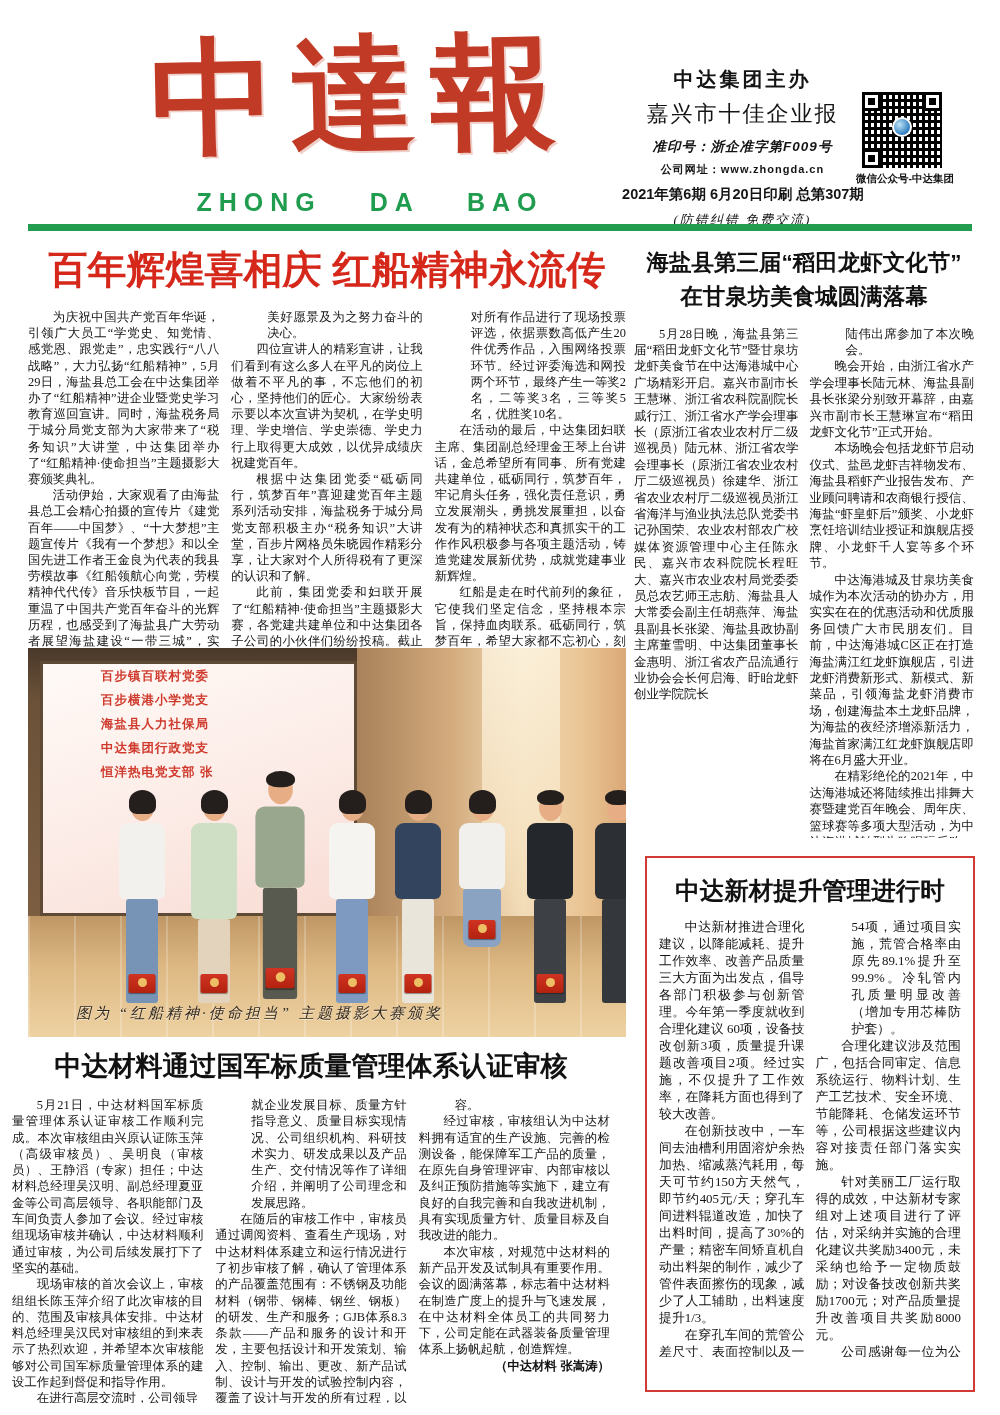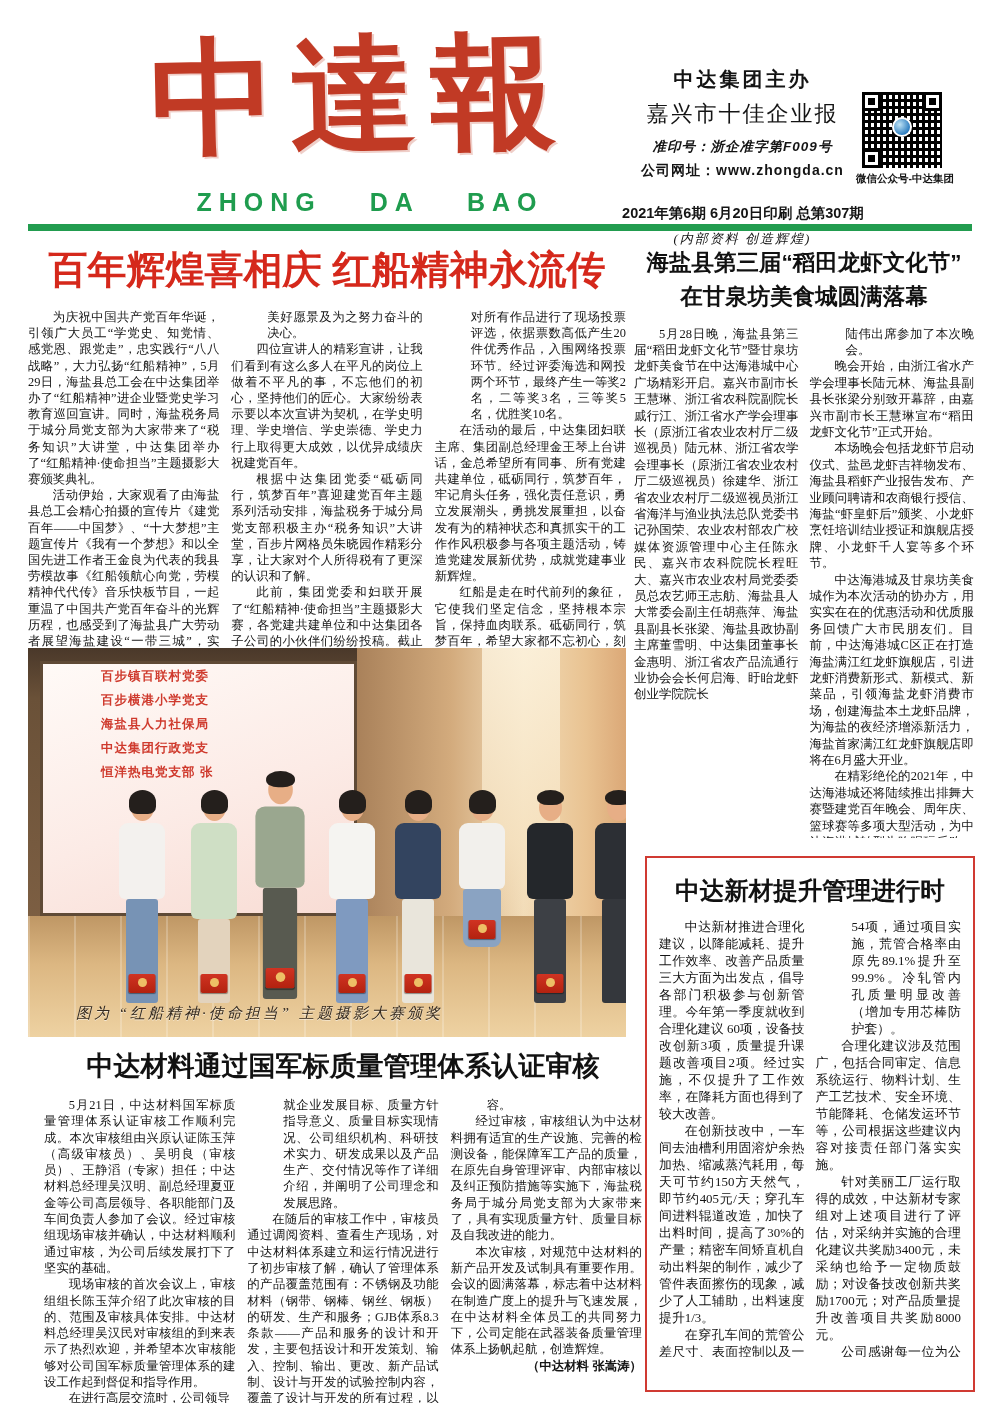--- a/index.html
+++ b/index.html
@@ -20,22 +20,22 @@
     position:absolute; left:150px; top:188px; width:440px;
     font-family:"Liberation Sans","DejaVu Sans",sans-serif;
     font-size:25px; font-weight:bold; color:#1f9c4e;
     letter-spacing:7px; word-spacing:34px; text-align:center;
   }
   .pub-info { position:absolute; left:625px; top:66px; width:235px; text-align:center;
     font-family:"Liberation Sans","DejaVu Sans",sans-serif; }
   .pub-l1 { font-size:20px; font-weight:bold; letter-spacing:3px; }
   .pub-l2 { font-size:22px; font-weight:normal; letter-spacing:2px; margin-top:6px; }
   .pub-l3 { font-size:13.5px; font-weight:bold; margin-top:9px; letter-spacing:1px;font-style:italic;}
-  .pub-l4 { font-size:14px; font-weight:bold; margin-top:6px; letter-spacing:1px;}
-  .pub-l5 { font-size:14.5px; font-weight:bold; margin-top:24px; white-space:nowrap; margin-left:-12px; width:260px;}
+  .pub-l4 { font-size:11px; font-weight:bold; margin-top:6px; letter-spacing:1px;}
+  .pub-l5 { font-size:14.5px; font-weight:bold; margin-top:8px; white-space:nowrap; margin-left:-12px; width:260px;}
   .pub-l6 { font-size:13px; margin-top:7px; font-style:italic; font-family:"Liberation Serif",serif; letter-spacing:2px;}
   .qr-wrap { position:absolute; left:856px; top:90px; width:92px; text-align:center; }
   .qr {
     position:relative; width:84px; height:80px; margin:0 auto; background:#fff; border:2px solid #fff;
     background-image:
       repeating-linear-gradient(0deg,#000 0 3px,transparent 3px 7px),
       repeating-linear-gradient(90deg,#000 0 3px,transparent 3px 6px);
     background-size:84px 80px;
   }
   .qr .f { position:absolute; width:19px; height:19px; border:3px solid #000; background:#fff; }
@@ -95,21 +95,21 @@
   .person .torso { width:46px; height:76px; border-radius:9px 9px 6px 6px; margin:2px auto 0; position:relative; }
   .person .legs { width:32px; height:104px; margin:0 auto; border-radius:3px; }
   .person .cert { position:absolute; left:50%; bottom:10px; transform:translateX(-50%); width:27px; height:19px;
     background:linear-gradient(180deg,#d03322,#b3220f); border-radius:2px; box-shadow:0 1px 1px rgba(0,0,0,.4); }
   .person .cert::after { content:""; position:absolute; left:50%; top:4px; transform:translateX(-50%);
     width:9px; height:9px; border-radius:50%; background:#f2cf6e; opacity:.9; }
   .photo-caption { position:absolute; left:48px; bottom:14px; font-style:italic; font-size:15px;
     color:#33291f; letter-spacing:3px; text-shadow:0 1px 0 rgba(255,255,255,.55); }
 
   
-  .art3 { position:absolute; left:44px; top:1048px; width:598px; height:358px; }
+  .art3 { position:absolute; left:12px; top:1048px; width:598px; height:358px; }
   .art3 h2 { font-family:"Liberation Sans","DejaVu Sans",sans-serif; font-size:27px; font-weight:900;
     text-align:center; color:#111; white-space:nowrap; }
   .art3 .cols { margin-top:13px; gap:12px; height:306px; overflow:hidden;
     font-size:12.4px; line-height:16.3px; }
 
   
   .art4 { position:absolute; left:645px; top:856px; width:330px; height:536px;
     border:2px solid #d03a32; padding:10px 12px 8px; background:#fff; }
   .art4 h2 { font-family:"Liberation Sans","DejaVu Sans",sans-serif; font-size:24.5px; font-weight:900;
     text-align:center; color:#111; margin:6px 0 12px; white-space:nowrap; }
@@ -122,21 +122,21 @@
 
   <div class="masthead-title">中達報</div>
   <div class="masthead-pinyin">ZHONG DA BAO</div>
 
   <div class="pub-info">
     <div class="pub-l1">中达集团主办</div>
     <div class="pub-l2">嘉兴市十佳企业报</div>
     <div class="pub-l3">准印号：浙企准字第F009号</div>
     <div class="pub-l4">公司网址：www.zhongda.cn</div>
     <div class="pub-l5">2021年第6期 6月20日印刷 总第307期</div>
-    <div class="pub-l6">(内部资料 创造辉煌)</div>
+    <div class="pub-l6">(防错纠错 免费交流)</div>
   </div>
 
   <div class="qr-wrap">
     <div class="qr">
       <span class="f f1"></span>
       <span class="f f2"></span>
       <span class="f f3"></span>
       <span class="logo"></span>
     </div>
     <div class="qr-caption">微信公众号-中达集团</div>
@@ -273,21 +273,21 @@
           <p class="para">5月21日，中达材料国军标质量管理体系认证审核工作顺利完成。本次审核组由兴原认证陈玉萍（高级审核员）、吴明良（审核员）、王静滔（专家）担任；中达材料总经理吴汉明、副总经理夏亚金等公司高层领导、各职能部门及车间负责人参加了会议。经过审核组现场审核并确认，中达材料顺利通过审核，为公司后续发展打下了坚实的基础。</p>
           <p class="para">现场审核的首次会议上，审核组组长陈玉萍介绍了此次审核的目的、范围及审核具体安排。中达材料总经理吴汉民对审核组的到来表示了热烈欢迎，并希望本次审核能够对公司国军标质量管理体系的建设工作起到督促和指导作用。</p>
           <p class="para">在进行高层交流时，公司领导</p>
         </div>
       <div class="col">
           <p class="para noindent">就企业发展目标、质量方针指导意义、质量目标实现情况、公司组织机构、科研技术实力、研发成果以及产品生产、交付情况等作了详细介绍，并阐明了公司理念和发展思路。</p>
           <p class="para">在随后的审核工作中，审核员通过调阅资料、查看生产现场，对中达材料体系建立和运行情况进行了初步审核了解，确认了管理体系的产品覆盖范围有：不锈钢及功能材料（钢带、钢棒、钢丝、钢板）的研发、生产和服务；GJB体系8.3 条款——产品和服务的设计和开发，主要包括设计和开发策划、输入、控制、输出、更改、新产品试制、设计与开发的试验控制内容，覆盖了设计与开发的所有过程，以及原来ISO 9001质量管理体系未覆盖的产品的设计及开发内</p>
         </div>
       <div class="col">
           <p class="para noindent">容。</p>
-          <p class="para">经过审核，审核组认为中达材料拥有适宜的生产设施、完善的检测设备，能保障军工产品的质量，在原先自身管理评审、内部审核以及纠正预防措施等实施下，海盐税务局于城分局党支部为大家带来了，具有实现质量方针、质量目标及自我改进的能力。</p>
+          <p class="para">经过审核，审核组认为中达材料拥有适宜的生产设施、完善的检测设备，能保障军工产品的质量，在原先自身管理评审、内部审核以及纠正预防措施等实施下，建立有良好的自我完善和自我改进机制，具有实现质量方针、质量目标及自我改进的能力。</p>
           <p class="para">本次审核，对规范中达材料的新产品开发及试制具有重要作用。会议的圆满落幕，标志着中达材料在制造广度上的提升与飞速发展，在中达材料全体员工的共同努力下，公司定能在武器装备质量管理体系上扬帆起航，创造辉煌。</p>
           <p class="para sign">（中达材料 张嵩涛）</p>
         </div>
     </div>
   </div>
 
   <div class="art4">
     <h2>中达新材提升管理进行时</h2>
     <div class="cols">
       <div class="col">

